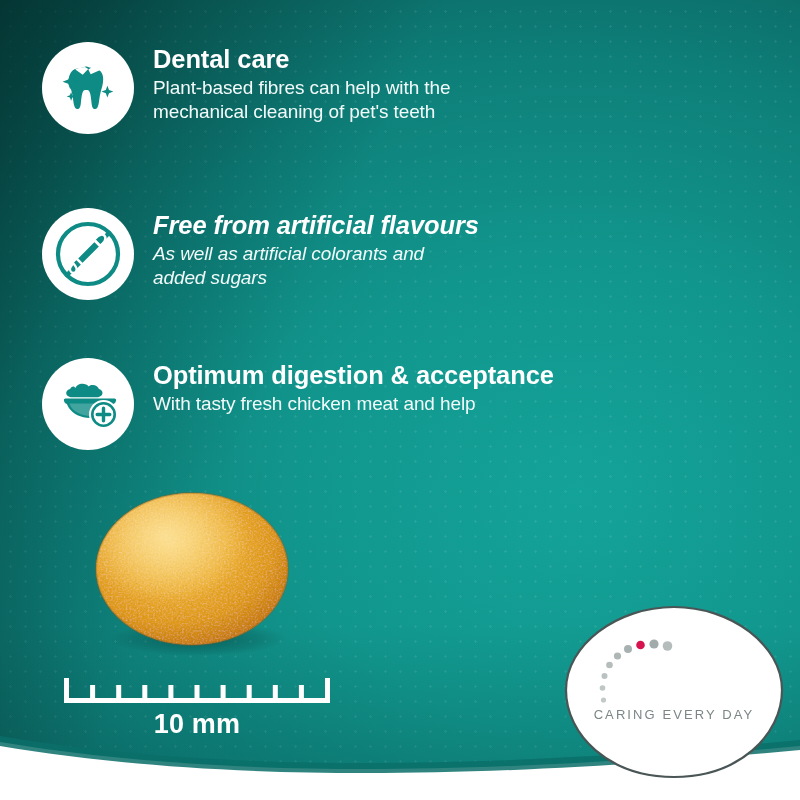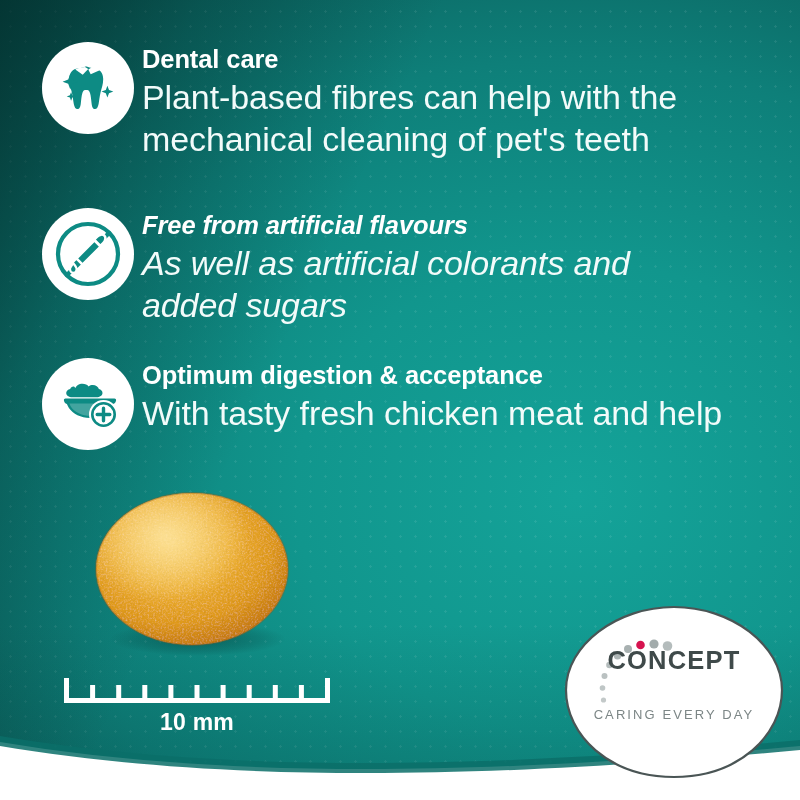--- a/index.html
+++ b/index.html
@@ -45,42 +45,42 @@
   .f1{left:42px;top:42px;}
   .f2{left:42px;top:208px;font-style:italic;}
   .f3{left:42px;top:358px;}
 
   .icon-circle{
     width:92px;height:92px;flex:0 0 92px;
     border-radius:50%;
     background:#ffffff;
     display:flex;align-items:center;justify-content:center;
   }
-  .f-text{margin-left:8px;padding-top:3px;}
+  .f-text{margin-left:19px;padding-top:3px;}
   .f-title{
     font-size:25.5px;font-weight:bold;color:#ffffff;
     line-height:1.16;letter-spacing:-.1px;
     white-space:nowrap;
   }
   .f-body{
-    font-size:34px;font-weight:400;color:#f2fbfa;
+    font-size:19px;font-weight:400;color:#f2fbfa;
     line-height:1.26;letter-spacing:-.1px;
     margin-top:1px;
     white-space:pre-line;
   }
 
   
   .kibble-wrap{position:absolute;left:88px;top:487px;width:215px;height:185px;}
 
   
   .ruler{position:absolute;left:64px;top:676px;width:266px;height:30px;}
   .ruler-label{
     position:absolute;left:64px;top:709px;width:266px;
     text-align:center;
-    color:#ffffff;font-size:23px;font-weight:bold;letter-spacing:.2px;
+    color:#ffffff;font-size:27px;font-weight:bold;letter-spacing:.2px;
   }
 
   
   .logo{position:absolute;left:563px;top:604px;width:222px;height:176px;}
   .logo-text{
     position:absolute;left:563px;top:604px;width:222px;height:176px;
     pointer-events:none;
   }
   .logo-line{
     position:absolute;width:100%;text-align:center;
@@ -235,17 +235,16 @@
       <circle cx="41.5" cy="72" r="3.0" fill="#bac1c1"></circle>
       <circle cx="46.5" cy="61" r="3.3" fill="#b4bcbc"></circle>
       <circle cx="54.5" cy="52" r="3.6" fill="#aeb6b6"></circle>
       <circle cx="65.0" cy="45" r="4.0" fill="#a8b1b1"></circle>
       <circle cx="77.5" cy="41" r="4.3" fill="#d6134f"></circle>
       <circle cx="91.0" cy="40" r="4.6" fill="#a2abab"></circle>
       <circle cx="104.5" cy="42" r="4.8" fill="#b4bcbc"></circle>
     </g>
   </svg>
   <div class="logo-text">
-    <div class="logo-line lg1">CONCEPT</div>
     <div class="logo-line lg3">CARING EVERY DAY</div>
   </div>
 
 </div>
 
 </body></html>

